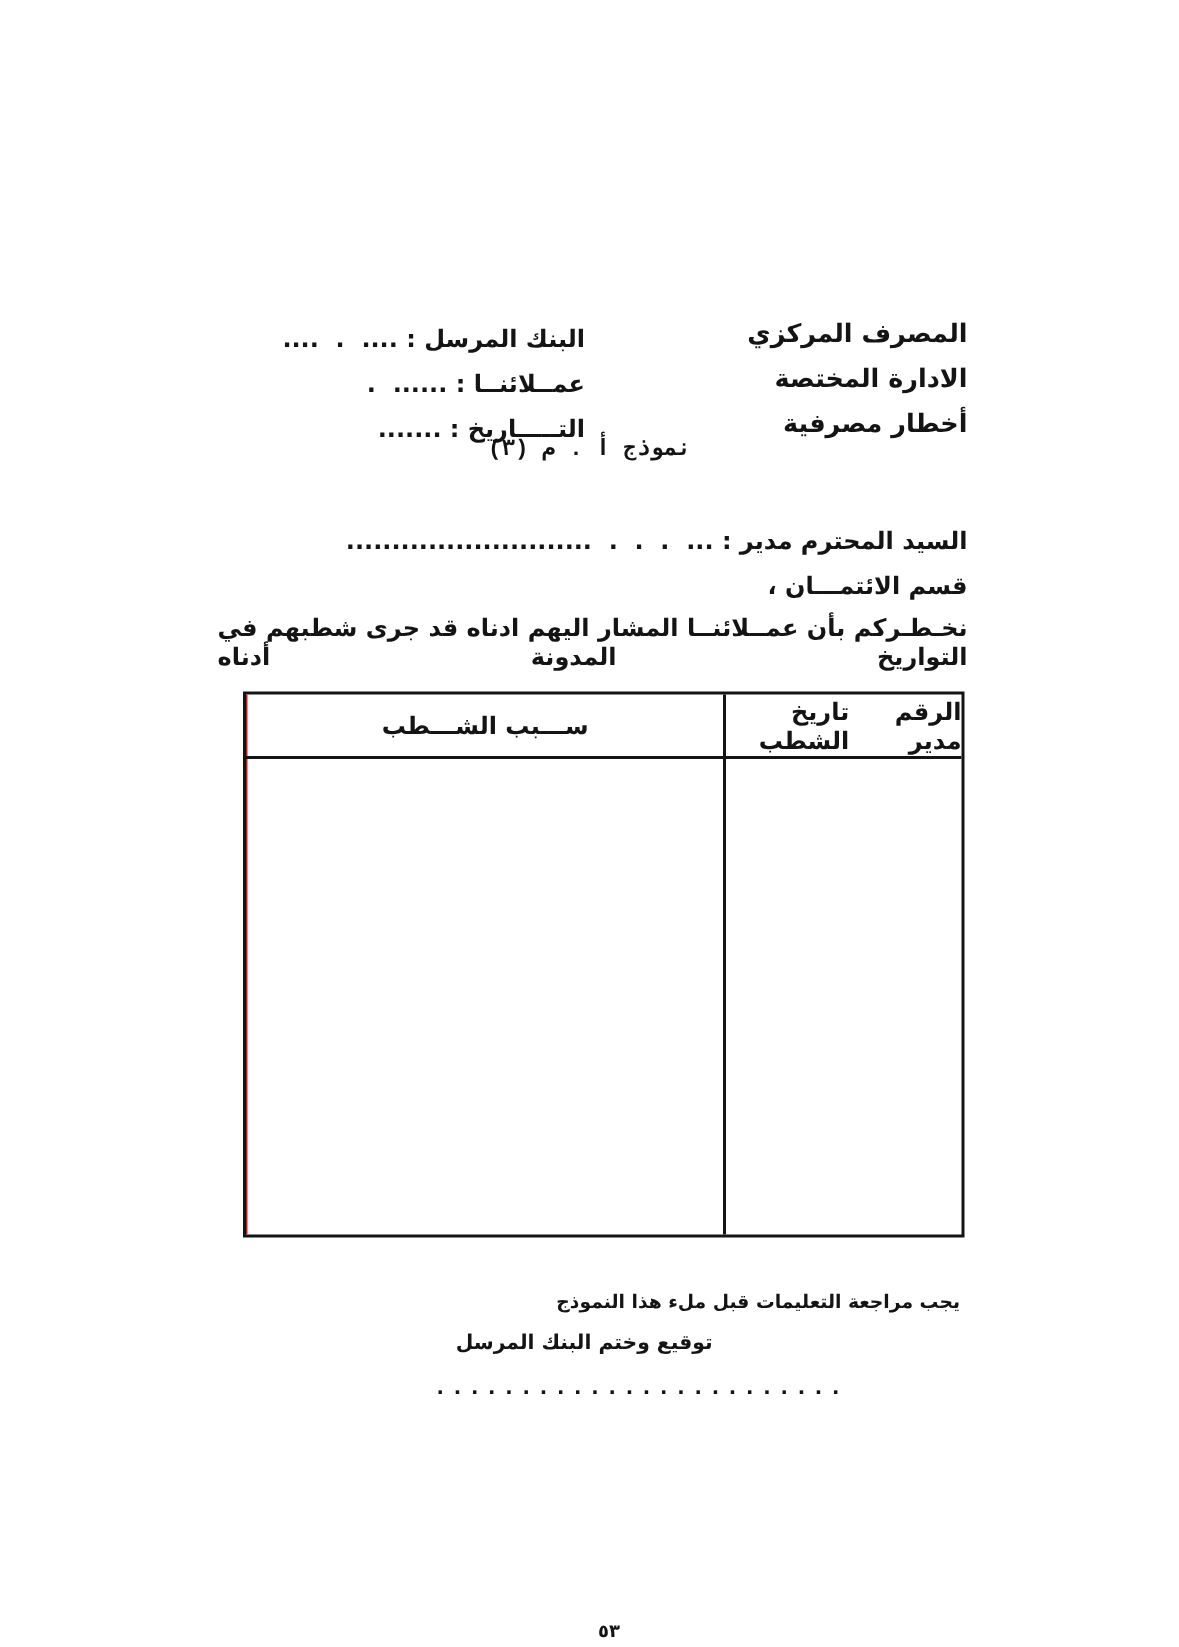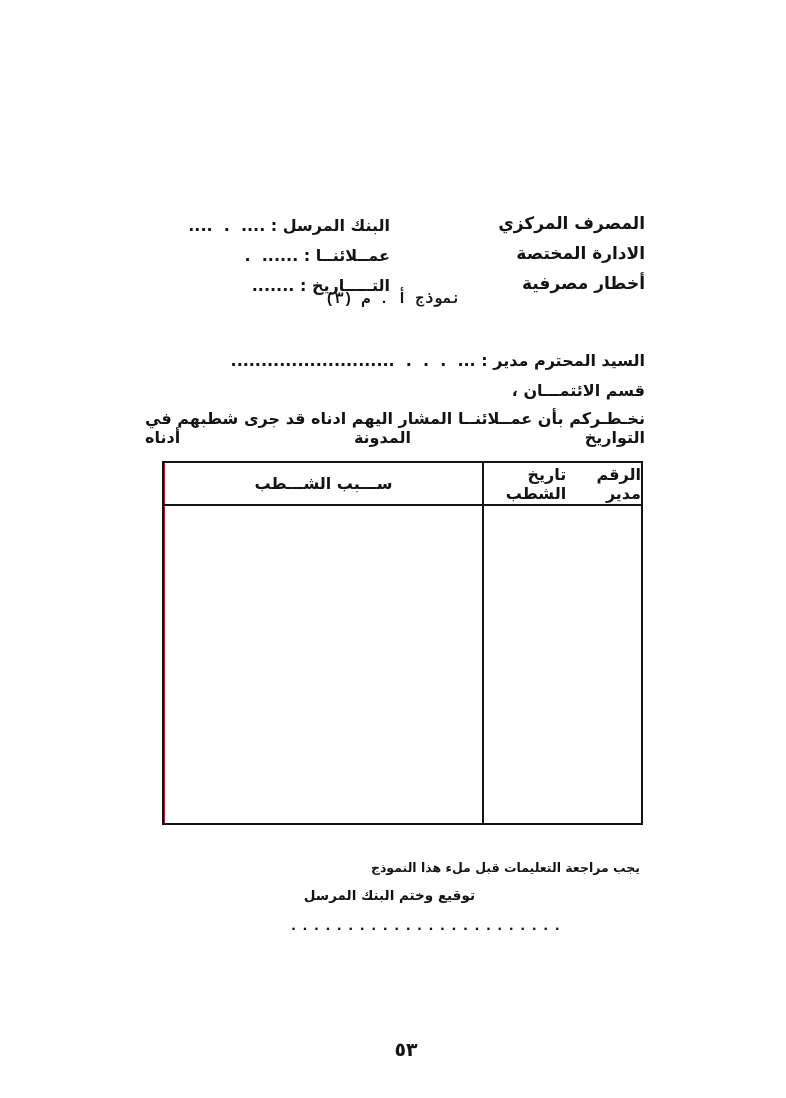--- a/index.html
+++ b/index.html
@@ -86,22 +86,22 @@
   .sig {
     position: absolute; top: 887px; right: 311px;
     font-size: 13.5px;
   }
   .sigdots {
     position: absolute; top: 918px; left: 291px; width: 275px;
     font-size: 13px; letter-spacing: 1px; direction: ltr;
     white-space: pre; overflow: hidden;
   }
   .pagenum {
-    position: absolute; top: 1038px; left: 26px; right: 0;
-    text-align: center; font-size: 19px; letter-spacing: 3px;
+    position: absolute; top: 1080px; left: 26px; right: 0;
+    text-align: center; font-size: 12px; letter-spacing: 3px;
   }
 </style>
 </head>
 <body>
 
 <div class="page">
 
   <div class="hdr-right">
     <div>المصرف المركزي</div>
     <div>الادارة المختصة</div>

